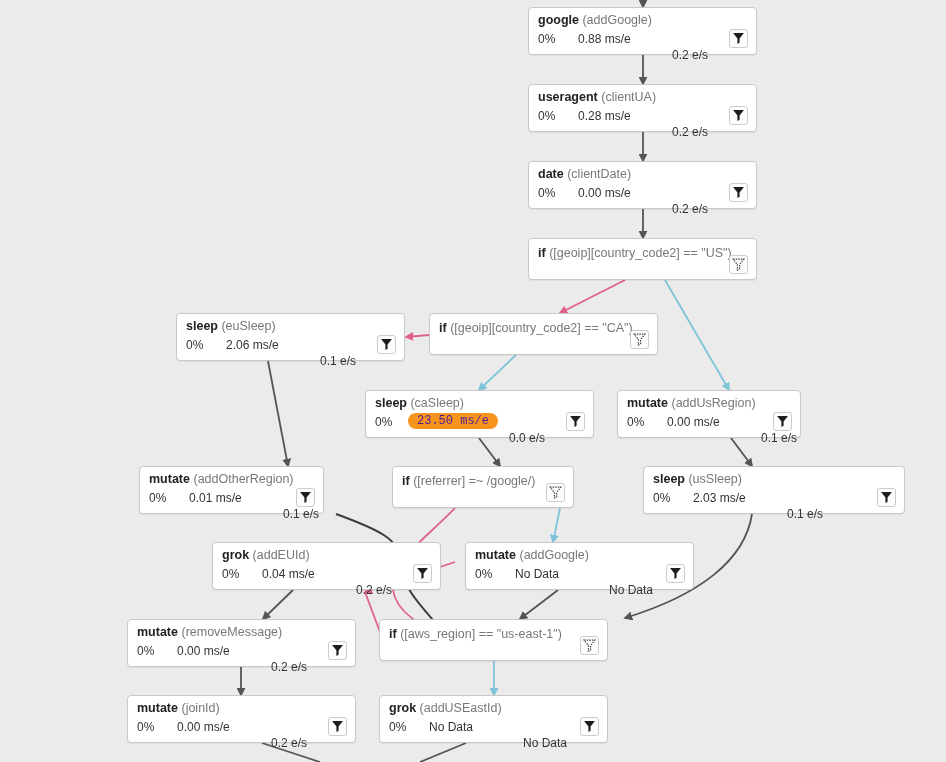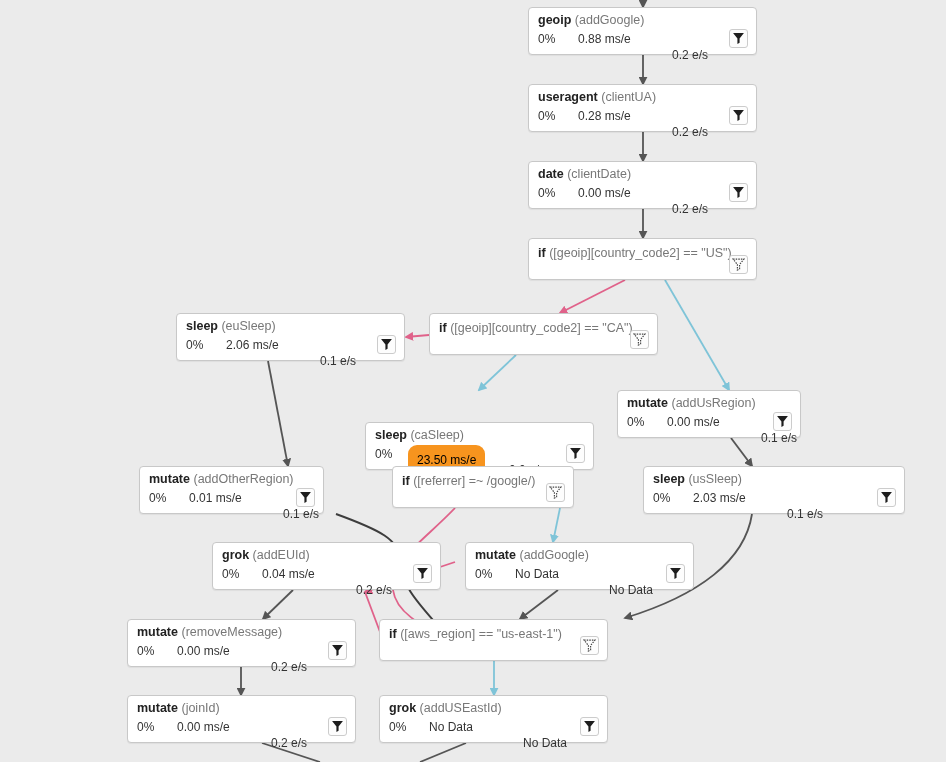--- a/index.html
+++ b/index.html
@@ -37,24 +37,25 @@
     line-height:14px;
     color:#333333;
     white-space:nowrap;
   }
   .node .stats .pct{position:absolute;left:0;top:0;}
   .node .stats .ms{position:absolute;left:40px;top:0;}
   .node .stats .eps{position:absolute;left:134px;top:16px;}
   .node .stats .ms.hot{
     background:#f7941e;
     border-radius:9px;
-    padding:8px 9px;
+    padding:1px 9px;
     left:33px;
     top:-2px;
-    color:#000000;
+    color:#4c1d95;
+    font-family:Liberation Mono, monospace;
   }
 
   .iconbox{
     position:absolute;
     width:19px;height:19px;
     border:1px solid #cccccc;
     border-radius:3px;
     background:#fdfdfd;
     box-sizing:border-box;
   }
@@ -124,21 +125,21 @@
     <path d="M 241 667 L 241 695" stroke="#555555" stroke-width="1.8" fill="none" marker-end="url(#ah-dark)"></path>
 
     <path d="M 494 661 L 494 695" stroke="#7fc4d8" stroke-width="1.8" fill="none" marker-end="url(#ah-blue)"></path>
 
     <path d="M 262 743 L 320 762" stroke="#555555" stroke-width="1.8" fill="none"></path>
     <path d="M 466 743 L 420 762" stroke="#555555" stroke-width="1.8" fill="none"></path>
   </svg>
 
   <div class="node plugin" style="left:528px;top:7px;width:229px;">
     <div class="title">
-      <b>geoip</b>
+      <b>google</b>
       <span>(addGoogle)</span>
     </div>
     <div class="stats">
       <span class="pct">0%</span>
       <span class="ms">0.88 ms/e</span>
       <span class="eps">0.2 e/s</span>
     </div>
     <div class="iconbox">
       <svg width="13" height="13" viewBox="0 0 12 12">
           <path d="M1 1 H11 L7 6 V10 L5 11 V6 Z" fill="#1d1d1d"></path>
@@ -214,21 +215,21 @@
       <span class="ms">2.06 ms/e</span>
       <span class="eps">0.1 e/s</span>
     </div>
     <div class="iconbox">
       <svg width="13" height="13" viewBox="0 0 12 12">
           <path d="M1 1 H11 L7 6 V10 L5 11 V6 Z" fill="#1d1d1d"></path>
         </svg>
     </div>
   </div>
 
-  <div class="node plugin" style="left:365px;top:390px;width:229px;margin-top:32px;">
+  <div class="node plugin" style="left:365px;top:390px;width:229px;">
     <div class="title">
       <b>sleep</b>
       <span>(caSleep)</span>
     </div>
     <div class="stats">
       <span class="pct">0%</span>
       <span class="ms hot">23.50 ms/e</span>
       <span class="eps">0.0 e/s</span>
     </div>
     <div class="iconbox">

